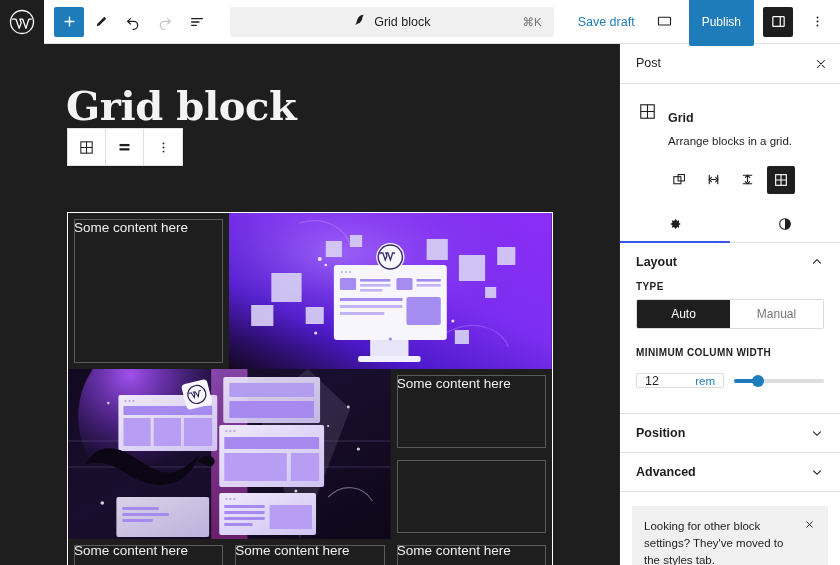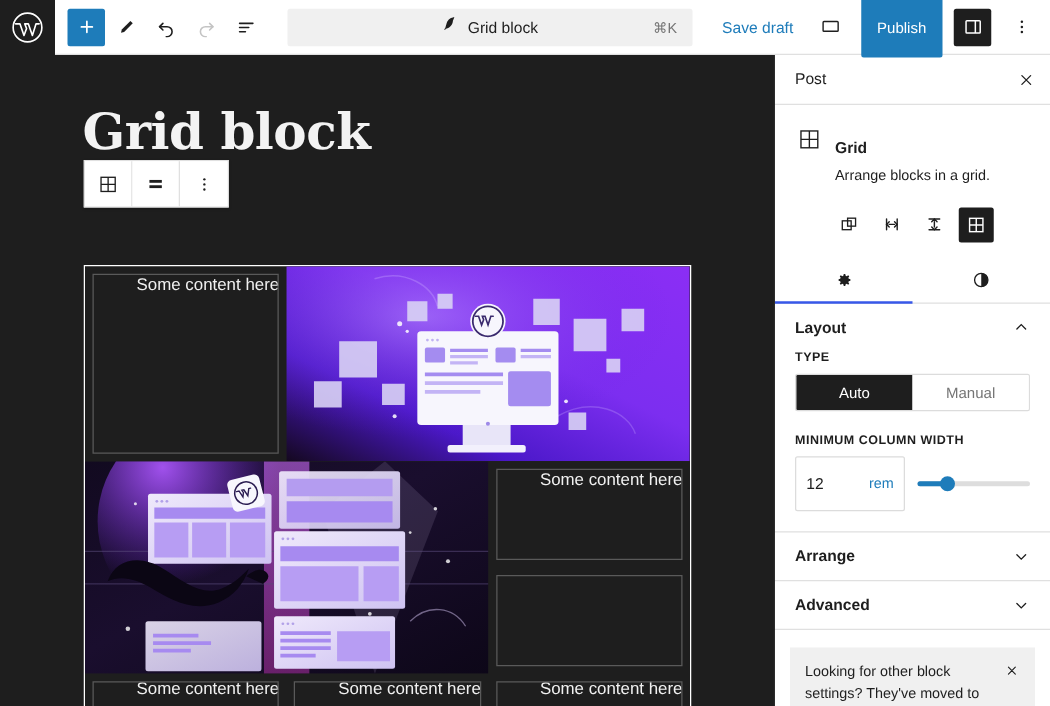--- a/index.html
+++ b/index.html
@@ -84,21 +84,21 @@
   }
   .bt-btn:last-child { border-right: none; }
 
   
   .grid-block {
     position: absolute; left: 1px; top: 128px; width: 486px;
     border: 1px solid #ffffff; padding: 0;
     display: grid; grid-template-columns: 1fr 1fr 1fr;
     gap: 0; z-index: 10;
   }
-  .cell { position: relative; min-height: 60px; padding: 6px 6px; text-align: right; }
+  .cell { position: relative; min-height: 60px; padding: 6px 6px; }
   .cell.p-cell { outline: 1px solid #5a5a5a; outline-offset: -7px; }
   .cell-text {
     font-size: 13.5px; color: #f0f0f0; line-height: 1.4;
     font-family: "Liberation Sans", sans-serif;
   }
   .span2 { grid-column: span 2; }
   .cell.img-cell { padding: 0; }
   .img-box { width: 100%; height: 100%; display: block; position: relative; overflow: hidden; }
 
   
@@ -170,21 +170,21 @@
     height: 30px; margin-bottom: 18px;
   }
   .seg-btn {
     flex: 1; border: none; background: #fff; font-size: 12px; cursor: pointer;
     color: #757575; display: flex; align-items: center; justify-content: center;
   }
   .seg-btn.active { background: #1e1e1e; color: #fff; }
 
   .width-row { display: flex; align-items: center; gap: 10px; }
   .num-input {
-    width: 88px; height: 44px; border: 1px solid #dcdcdc; border-radius: 2px;
+    width: 88px; height: 15px; border: 1px solid #dcdcdc; border-radius: 2px;
     display: flex; align-items: center; padding: 0 8px; justify-content: space-between;
     background: #fff;
   }
   .num-val { font-size: 12.5px; color: #1e1e1e; }
   .num-unit { font-size: 11.5px; color: #1e7cba; }
   .slider { flex: 1; height: 32px; display: flex; align-items: center; position: relative; }
   .slider-track { width: 100%; height: 4px; background: #ddd; border-radius: 2px; position: relative; }
   .slider-fill { position: absolute; left: 0; top: 0; height: 4px; background: #1e7cba; border-radius: 2px; width: 27%; }
   .slider-thumb {
     position: absolute; left: 27%; top: 50%; transform: translate(-50%,-50%);
@@ -578,21 +578,21 @@
               <div class="slider-fill" style="width: 27%;"></div>
               <div class="slider-thumb" style="left: 27%;"></div>
             </div>
           </div>
         </div>
       </div>
     </div>
 
     <div class="panel">
       <div class="panel-head">
-        <span class="panel-title">Arrange</span>
+        <span class="panel-title">Position</span>
         <span class="chev">
           <svg width="14" height="14" viewBox="0 0 24 24" fill="none" stroke="currentColor" stroke-width="1.8" stroke-linecap="round">
             <path d="M6 10l6 6 6-6"></path>
           </svg>
         </span>
       </div>
     </div>
 
     <div class="panel">
       <div class="panel-head">

